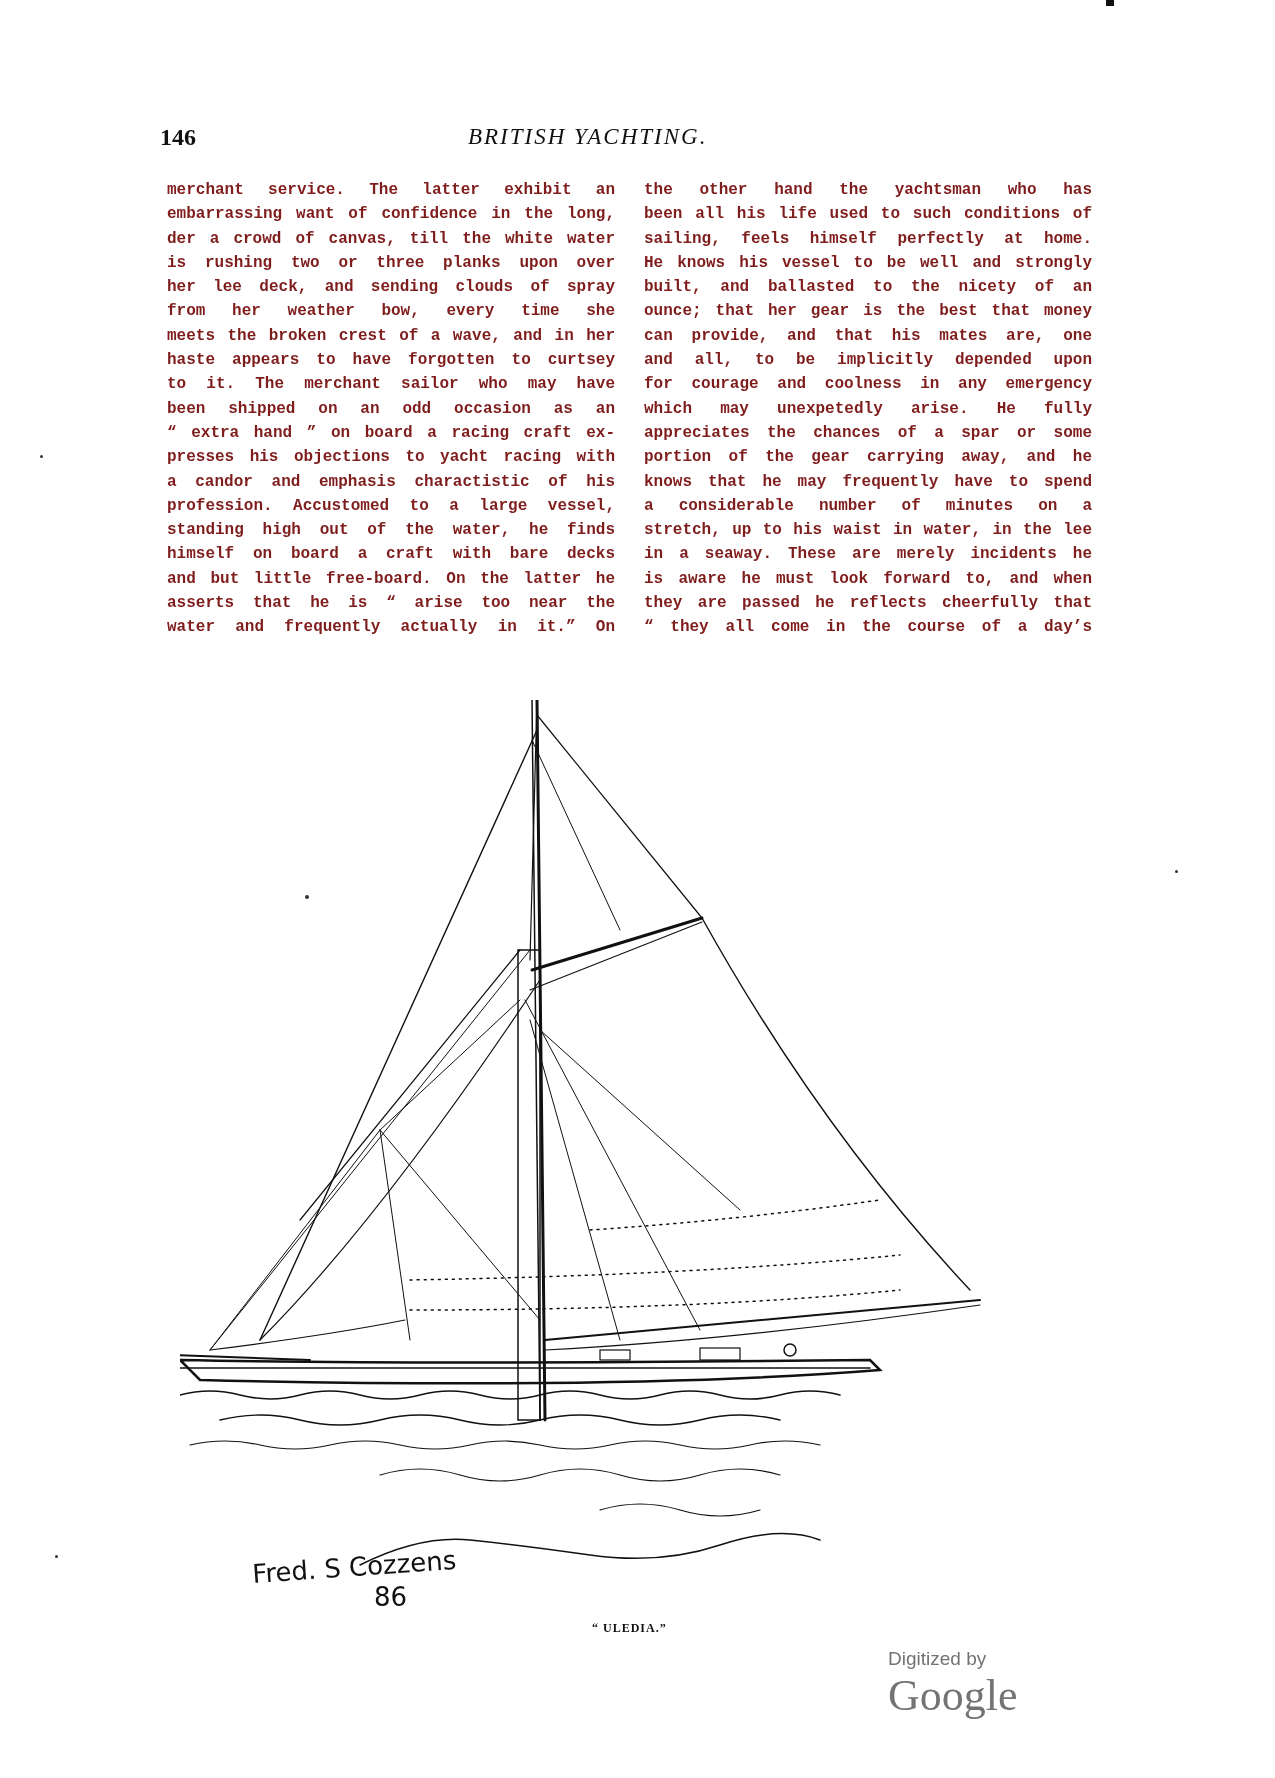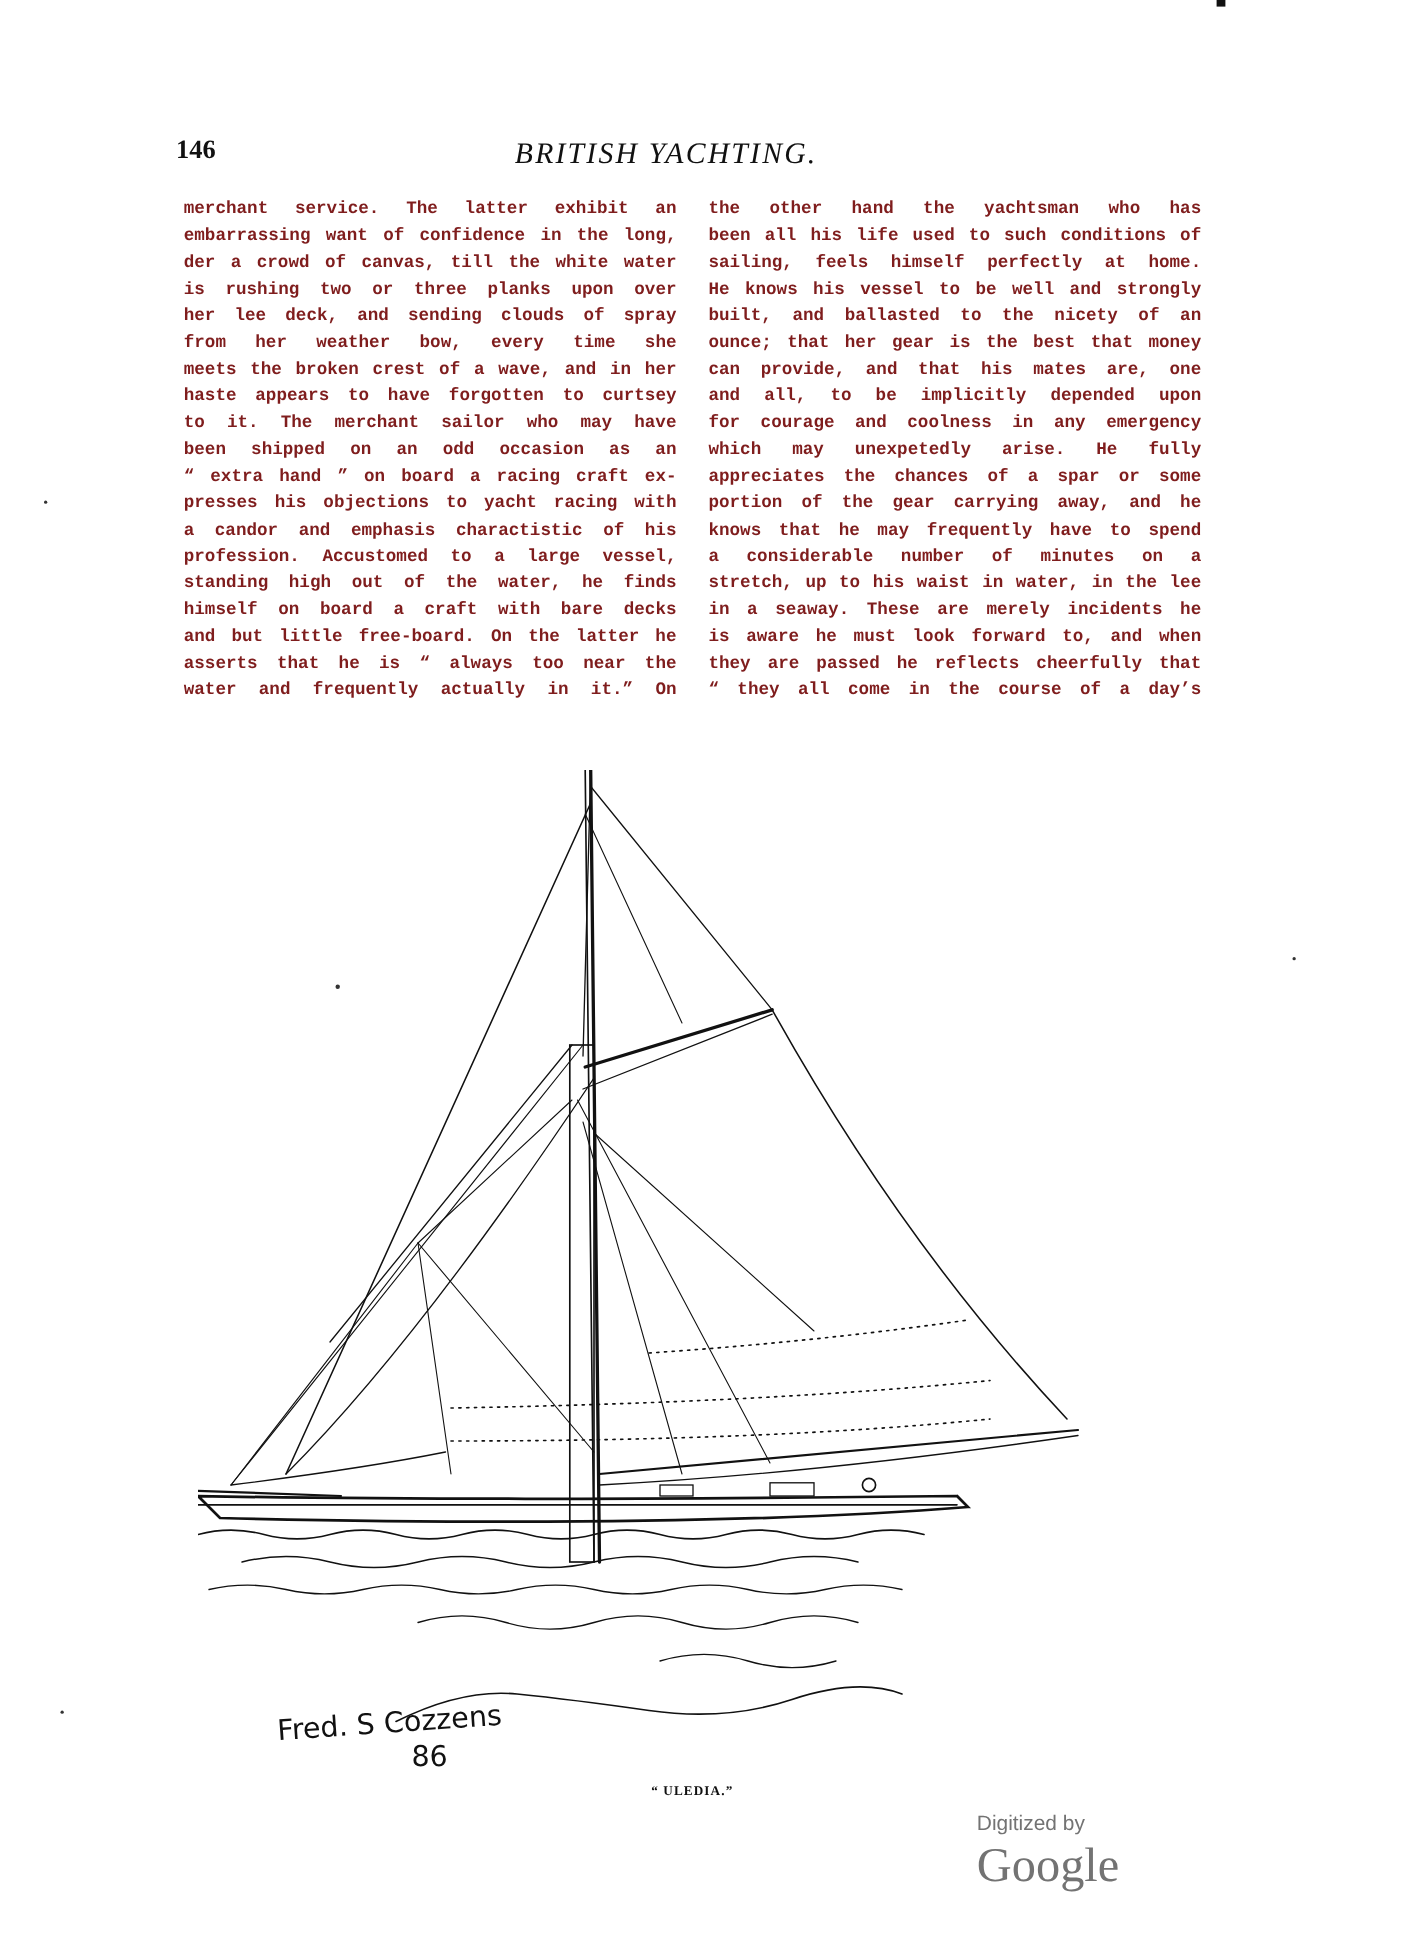--- a/index.html
+++ b/index.html
@@ -2,21 +2,21 @@
 <html><head>
 <meta charset="utf-8">
 <style>
   html, body { margin: 0; padding: 0; background: #ffffff; }
   body { width: 1275px; height: 1778px; position: relative; overflow: hidden;
          font-family: "DejaVu Serif", "Liberation Serif", serif; color: #111; }
   .page { position: absolute; left: 0; top: 0; width: 1114px; height: 1778px; }
   .running-head { position: absolute; top: 124px; left: 160px; width: 660px; height: 34px; }
   .page-number { position: absolute; left: 0; top: 0; font-size: 24px; font-weight: bold;
                  font-family: "Liberation Serif", serif; }
-  .running-title { position: absolute; left: 308px; top: 0; font-size: 27px; font-style: italic;
+  .running-title { position: absolute; left: 308px; top: 0; font-size: 23px; font-style: italic;
                    letter-spacing: 2px; font-family: "Liberation Serif", serif; }
   .col { position: absolute; top: 178px; width: 448px; font-family: Liberation Mono, monospace;
          font-size: 16px; line-height: 24.3px; font-weight: bold; color: #7f1d1d; }
   .col-left { left: 167px; }
   .col-right { left: 644px; }
   .line { display: block; text-align: justify; text-align-last: justify; white-space: nowrap; height: 24.3px; }
   .illustration { position: absolute; left: 180px; top: 700px; width: 900px; height: 920px; }
   .signature { position: absolute; left: 252px; top: 1552px; font-family: "DejaVu Sans", sans-serif;
                font-size: 26px; color: #111; transform: rotate(-4deg); }
   .signature-year { position: absolute; left: 374px; top: 1582px; font-family: "DejaVu Sans", sans-serif;
@@ -52,21 +52,21 @@
       <span class="line">haste appears to have forgotten to curtsey</span>
       <span class="line">to it.  The merchant sailor who may have</span>
       <span class="line">been shipped on an odd occasion as an</span>
       <span class="line">“ extra hand ” on board a racing craft ex-</span>
       <span class="line">presses his objections to yacht racing with</span>
       <span class="line">a candor and emphasis charactistic of his</span>
       <span class="line">profession.  Accustomed to a large vessel,</span>
       <span class="line">standing high out of the water, he finds</span>
       <span class="line">himself on board a craft with bare decks</span>
       <span class="line">and but little free-board.  On the latter he</span>
-      <span class="line">asserts that he is “ always too near the</span>
+      <span class="line">asserts that he is “ arise too near the</span>
       <span class="line">water and frequently actually in it.”  On</span>
     </div>
   <div class="col col-right" id="col-right">
       <span class="line">the  other  hand  the  yachtsman  who  has</span>
       <span class="line">been all his life used to such conditions of</span>
       <span class="line">sailing, feels himself perfectly at home.</span>
       <span class="line">He knows his vessel to be well and strongly</span>
       <span class="line">built, and ballasted to the nicety of an</span>
       <span class="line">ounce; that her gear is the best that money</span>
       <span class="line">can provide, and that his mates are, one</span>

